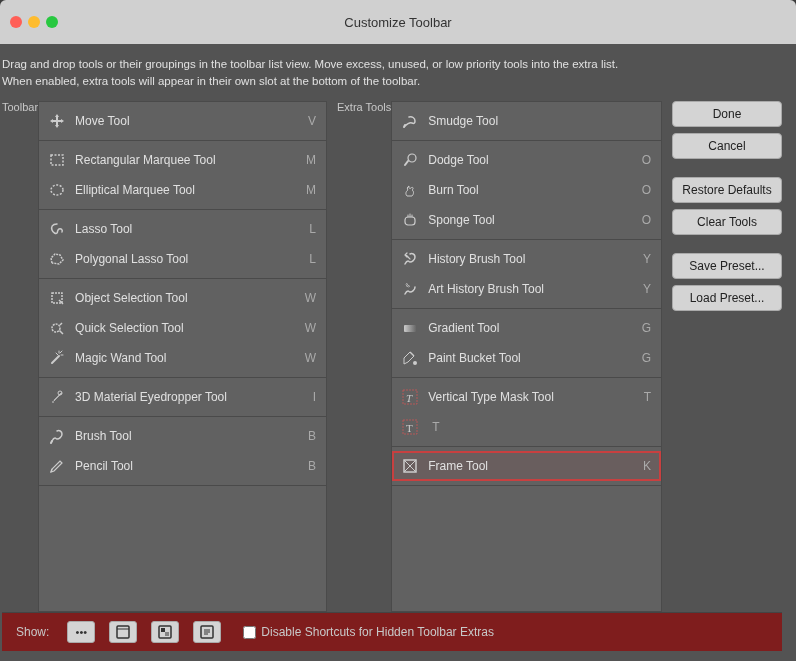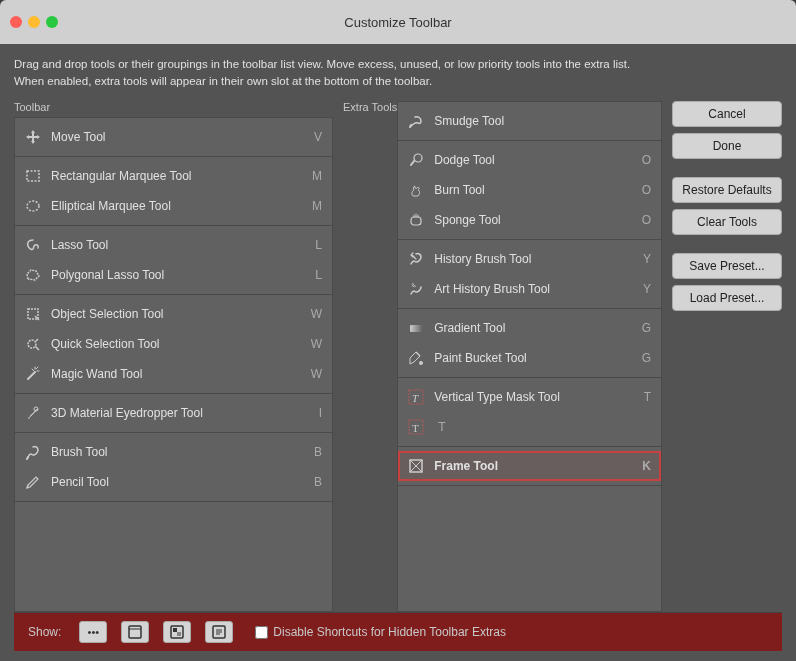--- a/index.html
+++ b/index.html
@@ -43,42 +43,42 @@
       font-weight: 500;
       color: #333;
     }
 
     
     .dialog {
       background: #535353;
       flex: 1;
       display: flex;
       flex-direction: column;
-      padding: 12px 14px 10px 14px;
+      padding: 12px 14px 10px 2px;
     }
 
     .description {
       color: #e0e0e0;
       font-size: 11.5px;
       line-height: 1.5;
       margin-bottom: 10px;
       max-width: 640px;
     }
 
     .main-area {
       display: flex;
       flex: 1;
       gap: 10px;
       overflow: hidden;
     }
 
     
     .panel-container {
       display: flex;
-      flex-direction: column;
+      flex-direction: row;
       flex: 1;
       overflow: hidden;
     }
     .panel-label {
       color: #c8c8c8;
       font-size: 11px;
       margin-bottom: 4px;
     }
     .panel {
       background: #616161;
@@ -125,21 +125,20 @@
       color: #aaa;
       font-size: 12px;
       margin-left: 4px;
     }
 
     
     .tool-row.highlighted {
       outline: 2px solid #c84040;
       outline-offset: -2px;
       background: rgba(200, 64, 64, 0.08);
-      font-weight: bold;
     }
 
     
     .sidebar {
       display: flex;
       flex-direction: column;
       gap: 6px;
       width: 110px;
       flex-shrink: 0;
     }
@@ -492,22 +491,22 @@
             </div>
             <span class="tool-name">Frame Tool</span>
             <span class="tool-shortcut">K</span>
           </div>
         </div>
 
       </div>
     </div>
 
     <div class="sidebar">
+      <button class="sidebar-btn">Done</button>
       <button class="sidebar-btn">Cancel</button>
-      <button class="sidebar-btn">Done</button>
       <div class="sidebar-sep"></div>
       <button class="sidebar-btn">Restore Defaults</button>
       <button class="sidebar-btn">Clear Tools</button>
       <div class="sidebar-sep"></div>
       <button class="sidebar-btn">Save Preset...</button>
       <button class="sidebar-btn">Load Preset...</button>
     </div>
 
   </div>
 

